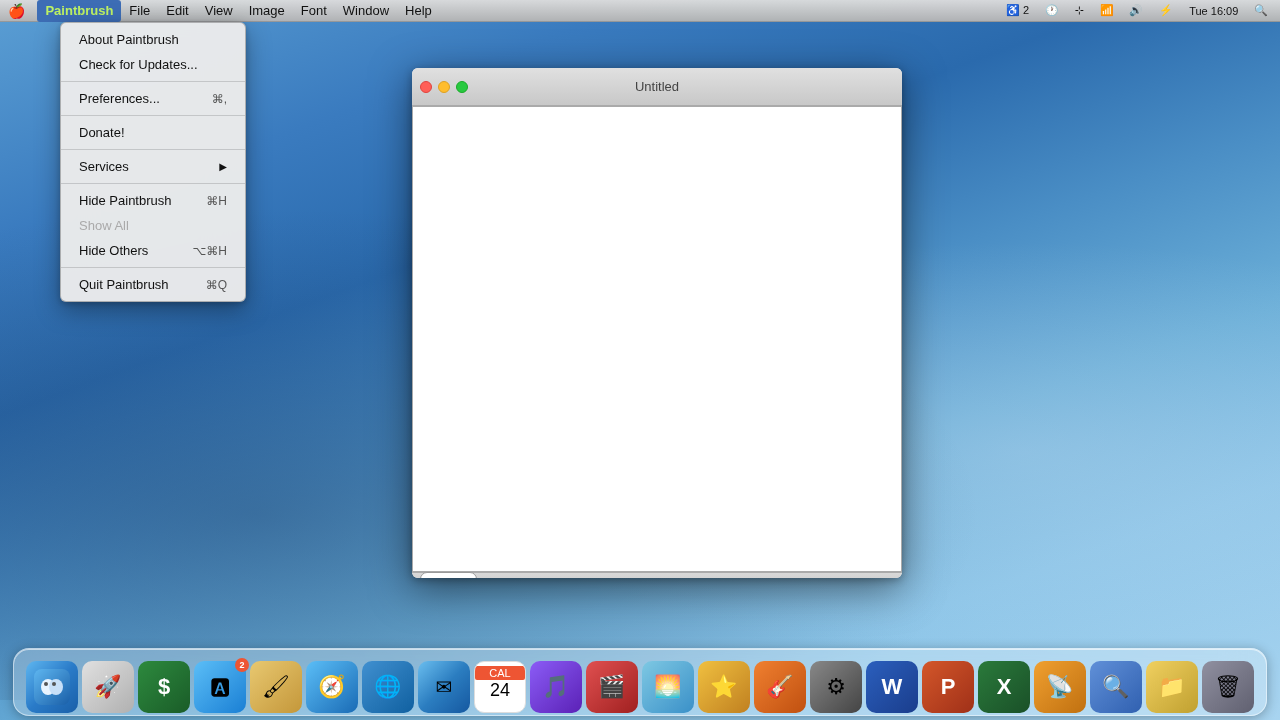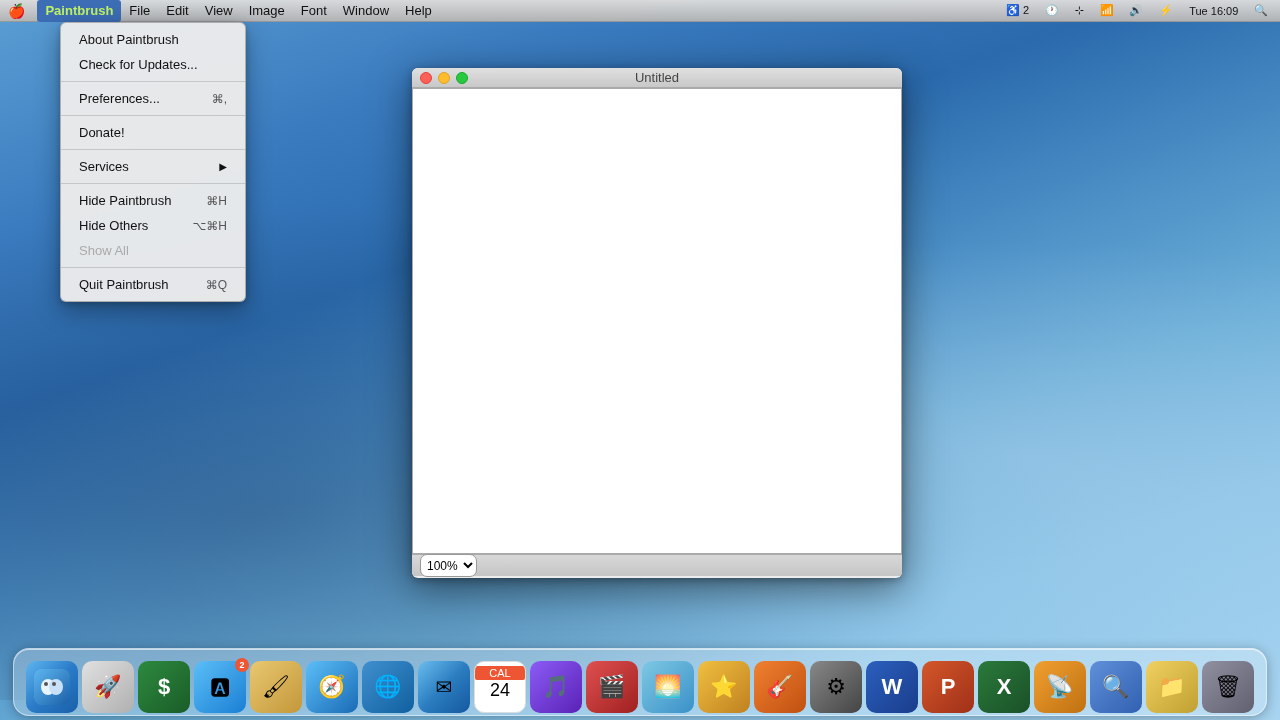--- a/index.html
+++ b/index.html
@@ -137,21 +137,21 @@
       width: 490px;
       height: 510px;
       background: #ececec;
       border-radius: 6px;
       box-shadow: 0 10px 40px rgba(0,0,0,0.5), 0 2px 8px rgba(0,0,0,0.3);
       z-index: 50;
       overflow: hidden;
     }
 
     #window-titlebar {
-      height: 20px;
+      height: 38px;
       background: linear-gradient(to bottom, #e0e0e0 0%, #c8c8c8 100%);
       display: flex;
       align-items: center;
       padding: 0 8px;
       border-bottom: 1px solid #aaa;
       position: relative;
     }
 
     .window-btn {
       width: 12px;
@@ -340,26 +340,26 @@
   <div class="menu-separator"></div>
   <div class="menu-item">
     <span>Services</span>
     <span class="submenu-arrow">▶</span>
   </div>
   <div class="menu-separator"></div>
   <div class="menu-item">
     <span>Hide Paintbrush</span>
     <span class="shortcut">⌘H</span>
   </div>
+  <div class="menu-item disabled">
+    <span>Show All</span>
+  </div>
   <div class="menu-item">
     <span>Hide Others</span>
     <span class="shortcut">⌥⌘H</span>
-  </div>
-  <div class="menu-item disabled">
-    <span>Show All</span>
   </div>
   <div class="menu-separator"></div>
   <div class="menu-item">
     <span>Quit Paintbrush</span>
     <span class="shortcut">⌘Q</span>
   </div>
 </div>
 
 <div id="app-window">
   <div id="window-titlebar">

